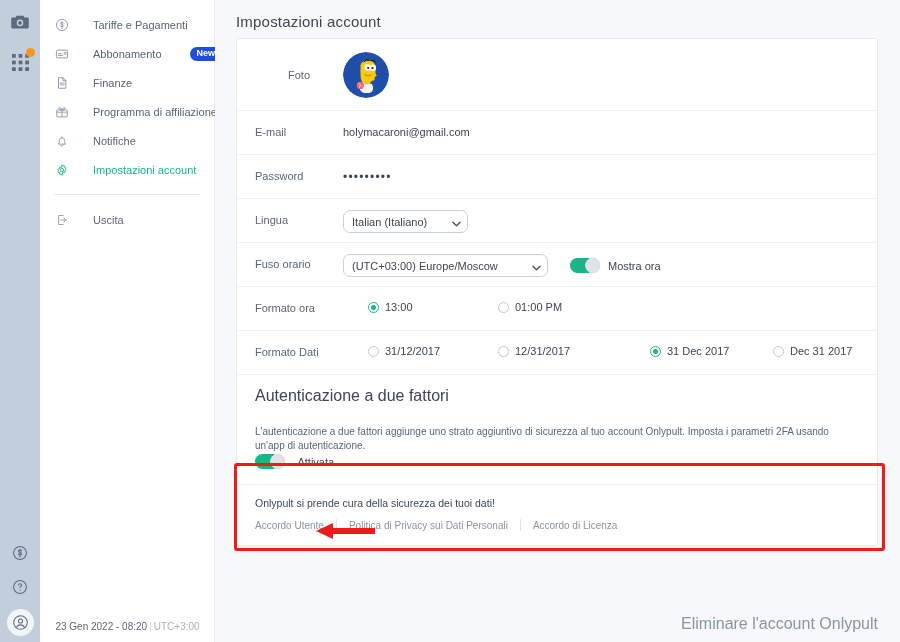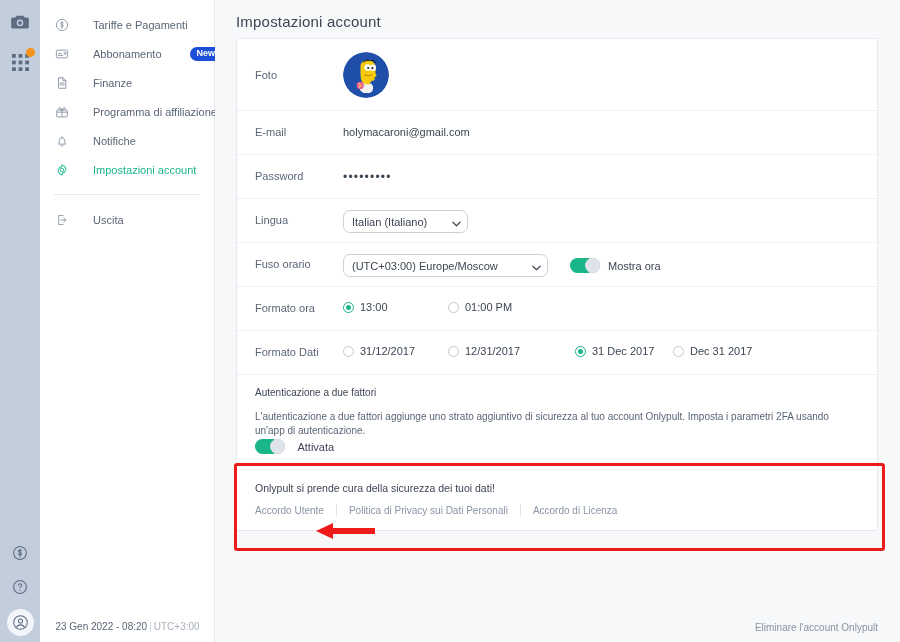--- a/index.html
+++ b/index.html
@@ -65,21 +65,21 @@
     background: #fff; border: 1px solid #e6eaf0; border-radius: 3px;
   }
   .row {
     display: flex; align-items: flex-start;
     padding: 0 18px; border-bottom: 1px solid #eef1f5; min-height: 44px;
   }
   .row:last-child { border-bottom: none; }
   .row-label { width: 88px; flex: 0 0 88px; font-size: 11px; color: #5a6675; padding-top: 15px; }
   .row-value { flex: 1; font-size: 11px; color: #3d4654; padding-top: 15px; }
 
-  .row-photo { min-height: 72px; align-items: center; }
+  .row-photo { min-height: 72px; align-items: center; text-align: center; }
   .row-photo .row-label { padding-top: 0; }
   .avatar-img { width: 46px; height: 46px; border-radius: 50%; overflow: hidden; display: block; }
 
   .pw-dots { font-size: 12px; letter-spacing: 1.2px; color: #3d4654; }
 
   
   .sel {
     appearance: none; -webkit-appearance: none;
     border: 1px solid #c8d0da; border-radius: 7px; background: #fff;
     font-family: "Liberation Sans", sans-serif; font-size: 11px; color: #3d4654;
@@ -93,47 +93,47 @@
   .toggle { width: 30px; height: 15px; border-radius: 9px; background: #dfe4ea;
             position: relative; display: inline-block; cursor: pointer; vertical-align: middle; }
   .toggle .fill { position: absolute; left: 0; top: 0; width: 19px; height: 15px;
                   border-radius: 9px 0 0 9px; background: #19b68a; }
   .toggle .knob { position: absolute; right: 0; top: 0; width: 15px; height: 15px;
                   border-radius: 50%; background: #dfe4ea; box-shadow: 0 0 1px rgba(0,0,0,.2); }
   .toggle-label { font-size: 11px; color: #3d4654; margin-left: 8px; vertical-align: middle; }
 
   
   .radio-group { display: flex; align-items: center; }
-  .radio-opt { display: flex; align-items: center; gap: 6px; cursor: pointer; font-size: 11px; color: #3d4654; }
+  .radio-opt { display: flex; align-items: center; gap: 6px; cursor: pointer; font-size: 11px; color: #3d4654; margin-left: 25px; }
   .rb { width: 11px; height: 11px; border-radius: 50%; border: 1px solid #c0c8d2;
         background: #fff; flex: 0 0 11px; position: relative; }
   .rb.on { border-color: #19b68a; }
   .rb.on::after { content: ""; position: absolute; left: 2px; top: 2px; width: 5px; height: 5px;
                   border-radius: 50%; background: #19b68a; }
 
   
   .tfa-wrap { position: relative; border-bottom: 1px solid #eef1f5; }
   .tfa { padding: 12px 18px 14px; }
-  .tfa-title { font-size: 10px; color: #3d4654; margin-bottom: 12px; }
+  .tfa-title { font-size: 16px; color: #3d4654; margin-bottom: 20px; }
   .tfa-desc { font-size: 10px; color: #5a6675; margin-bottom: 0; line-height: 1.35; }
   .redbox {
     position: absolute; border: 3px solid #ef1b1b; border-radius: 3px;
     left: 234px; top: 463px; width: 651px; height: 88px; pointer-events: none; z-index: 5;
   }
   .arrow { position: absolute; left: 313px; top: 520px; z-index: 6; }
 
   
   .card-foot { padding: 12px 18px 14px; }
   .foot-title { font-size: 10.5px; color: #3d4654; margin-bottom: 10px; }
   .foot-links { display: flex; align-items: center; font-size: 10px; }
   .foot-links a { color: #8a94a4; text-decoration: none; cursor: pointer; }
   .foot-div { width: 1px; height: 12px; background: #dfe4ea; margin: 0 12px; }
 
   .delete-link {
-    position: absolute; right: 22px; bottom: 9px; font-size: 10px;
+    position: absolute; right: 22px; bottom: 9px; font-size: 16px;
     color: #8a94a4; text-decoration: none; cursor: pointer;
   }
 </style>
 </head>
 <body>
 
 <div id="app">
 
   <div class="rail">
     <div class="rail-top">

